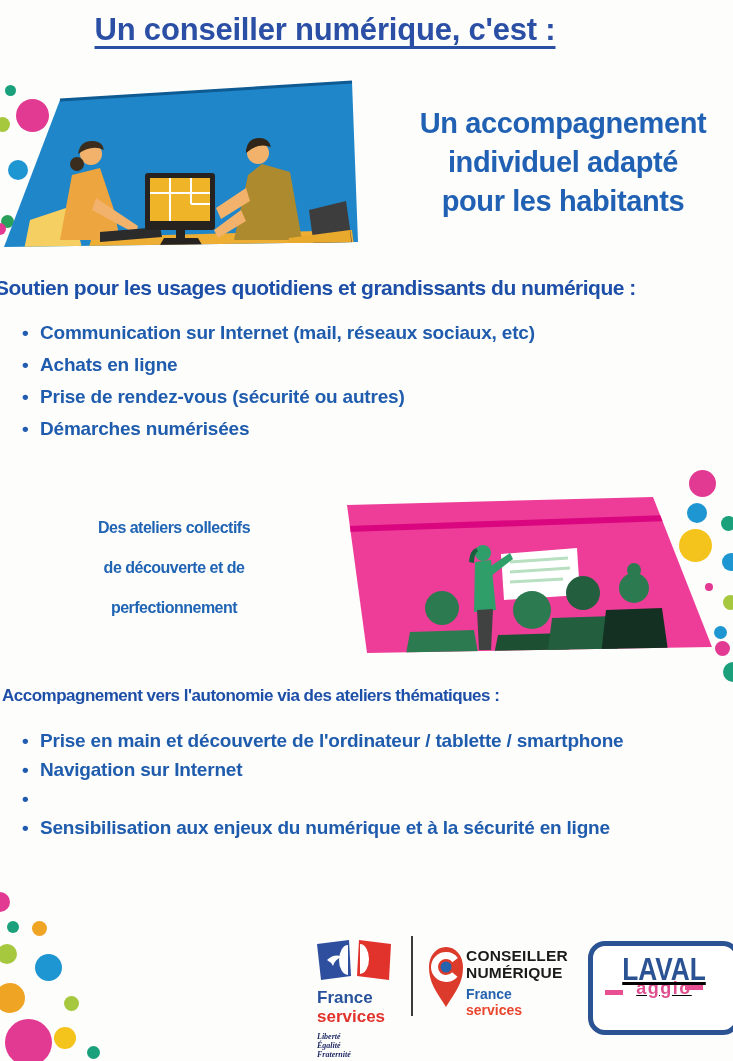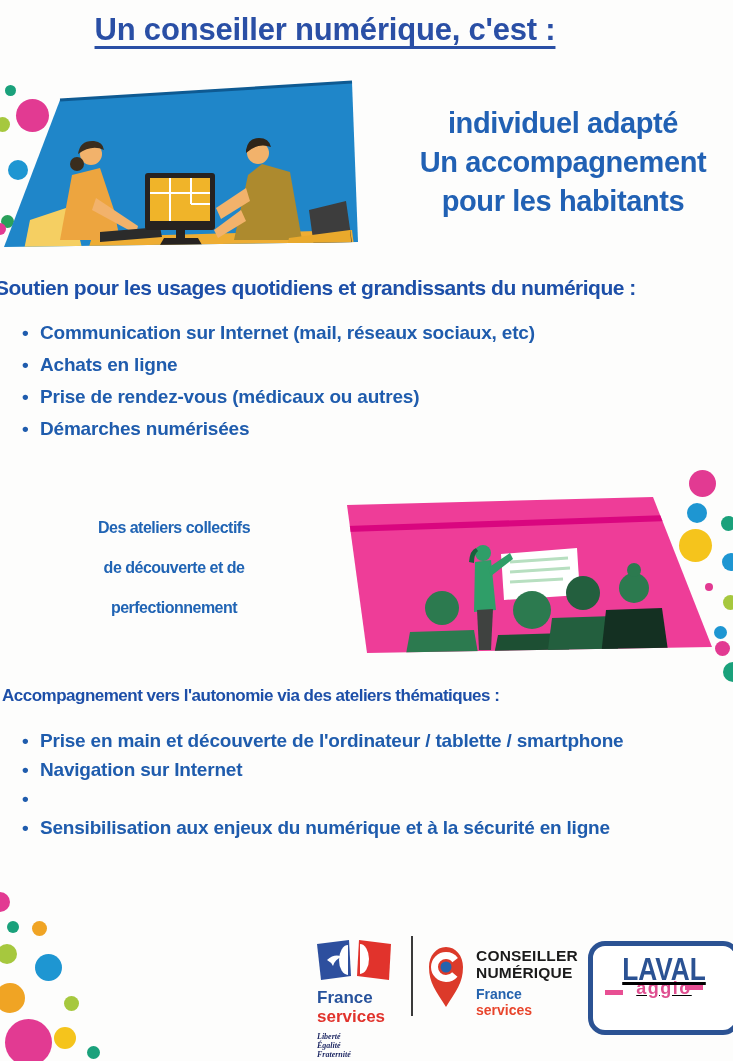--- a/index.html
+++ b/index.html
@@ -47,21 +47,21 @@
   }
   
   .footer{position:absolute;left:0;top:930px;width:733px;height:120px;z-index:3;}
   .fs-logo{position:absolute;left:315px;top:8px;width:96px;}
   .fs-name{font-size:17px;line-height:19px;color:#28539c;margin-left:2px;}
   .fs-name2{color:#e1332c;}
   .fs-motto{margin-top:6px;margin-left:2px;font-family:"Liberation Serif",serif;
     font-style:italic;font-weight:700;font-size:8px;line-height:9px;color:#222c66;}
   .divider{position:absolute;left:411px;top:6px;width:2px;height:80px;background:#3a3a3a;}
   .cn-logo{position:absolute;left:426px;top:12px;display:flex;}
-  .cn-text{margin-left:10px;padding-top:5px;}
+  .cn-text{padding-top:5px;}
   .cn-l1,.cn-l2{font-size:15.5px;line-height:17px;letter-spacing:0.2px;color:#1a1a1a;}
   .cn-l3{font-size:14px;line-height:16px;color:#2563ae;margin-top:5px;}
   .cn-l4{font-size:14px;line-height:16px;color:#e8452c;}
   .laval-logo{
     position:absolute;left:588px;top:11px;width:152px;height:94px;box-sizing:border-box;
     border:5px solid #2b5293;border-radius:17px;background:#fff;text-align:center;text-decoration:underline;
   }
   .laval-name{
     margin-top:8px;font-size:32px;line-height:30px;color:#2b5293;letter-spacing:0px;
     transform:scaleX(0.82);transform-origin:center;
@@ -148,39 +148,39 @@
         <polygon points="241,130 214,150 218,158 246,141" fill="#f2b26b"></polygon>
 
         <polygon points="309,130 346,121 352,163 314,167" fill="#3d3d3d"></polygon>
 
         <polygon points="289,158 350,150 352,169 286,171" fill="#e9a92c"></polygon>
       </g>
     </svg>
   </div>
 
   <div class="hero txtlayer">
+    <div>Un accompagnement</div>
     <div>individuel adapté</div>
-    <div>Un accompagnement</div>
     <div>pour les habitants</div>
   </div>
 
   <h2 class="h-support">Soutien pour les usages quotidiens et grandissants du numérique :</h2>
 
   <div class="list list-support">
     <div class="row">
       <span class="blt">•</span>
       <span>Communication sur Internet (mail, réseaux sociaux, etc)</span>
     </div>
     <div class="row">
       <span class="blt">•</span>
       <span>Achats en ligne</span>
     </div>
     <div class="row">
       <span class="blt">•</span>
-      <span>Prise de rendez-vous (médicaux ou autres)</span>
+      <span>Prise de rendez-vous (sécurité ou autres)</span>
     </div>
     <div class="row">
       <span class="blt">•</span>
       <span>Démarches numérisées</span>
     </div>
   </div>
 
   <div class="workshops-headline txtlayer">
     <div>Des ateliers collectifs</div>
     <div>de découverte et de</div>

